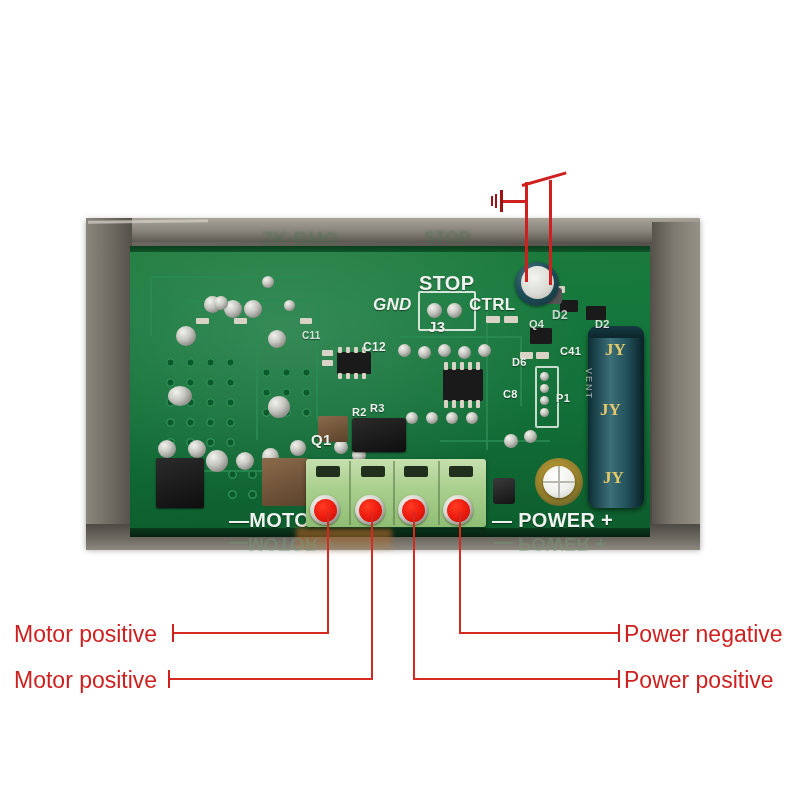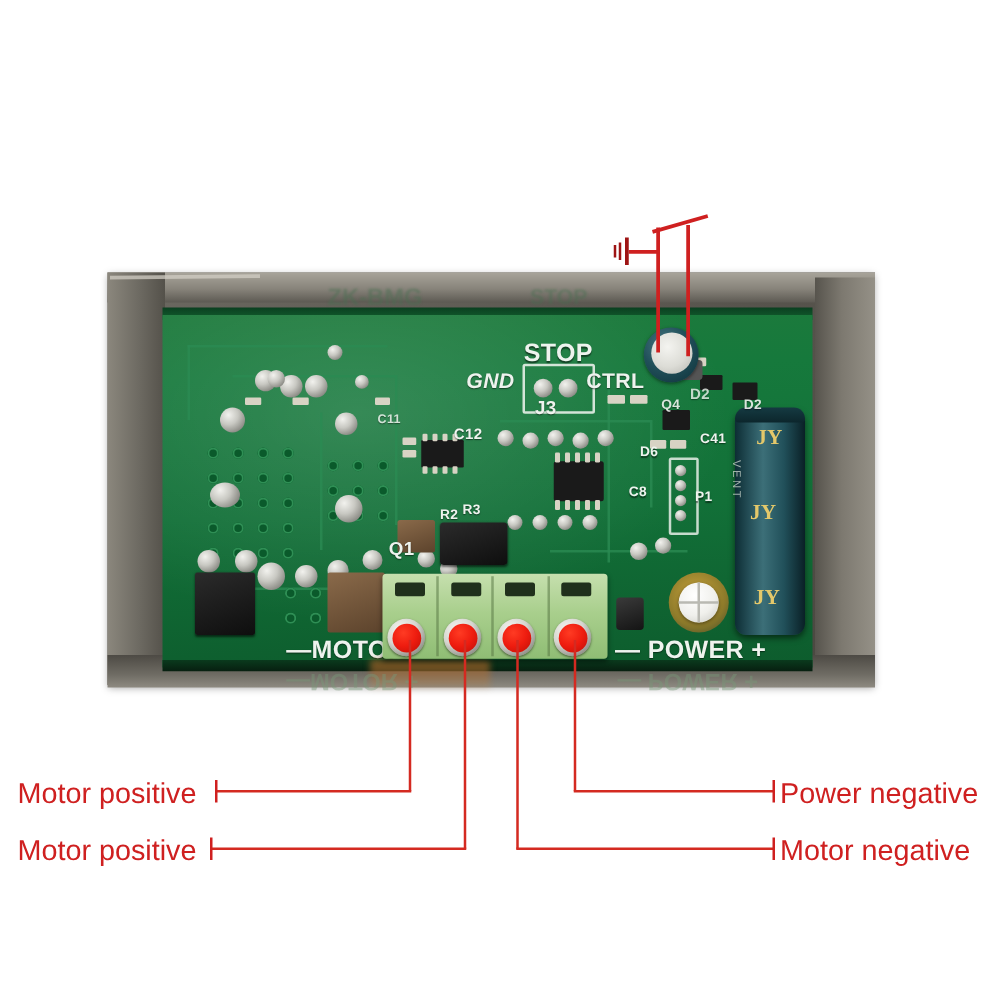--- a/index.html
+++ b/index.html
@@ -328,20 +328,20 @@
   <div class="lbl" style="left:14px;top:621px;">Motor positive</div>
 
   <div class="cl clv" style="left:371px;top:512px;height:167px;"></div>
   <div class="cl clh" style="left:168px;top:678px;width:205px;"></div>
   <div class="tick" style="left:168px;top:670px;"></div>
   <div class="lbl" style="left:14px;top:667px;">Motor positive</div>
 
   <div class="cl clv" style="left:413px;top:512px;height:167px;"></div>
   <div class="cl clh" style="left:413px;top:678px;width:207px;"></div>
   <div class="tick" style="left:618px;top:670px;"></div>
-  <div class="lbl" style="left:624px;top:667px;">Motor negative</div>
+  <div class="lbl" style="left:624px;top:667px;">Power positive</div>
 
   <div class="cl clv" style="left:459px;top:512px;height:121px;"></div>
   <div class="cl clh" style="left:459px;top:632px;width:161px;"></div>
   <div class="tick" style="left:618px;top:624px;"></div>
   <div class="lbl" style="left:624px;top:621px;">Power negative</div>
 
 </div>
 
 </body></html>

